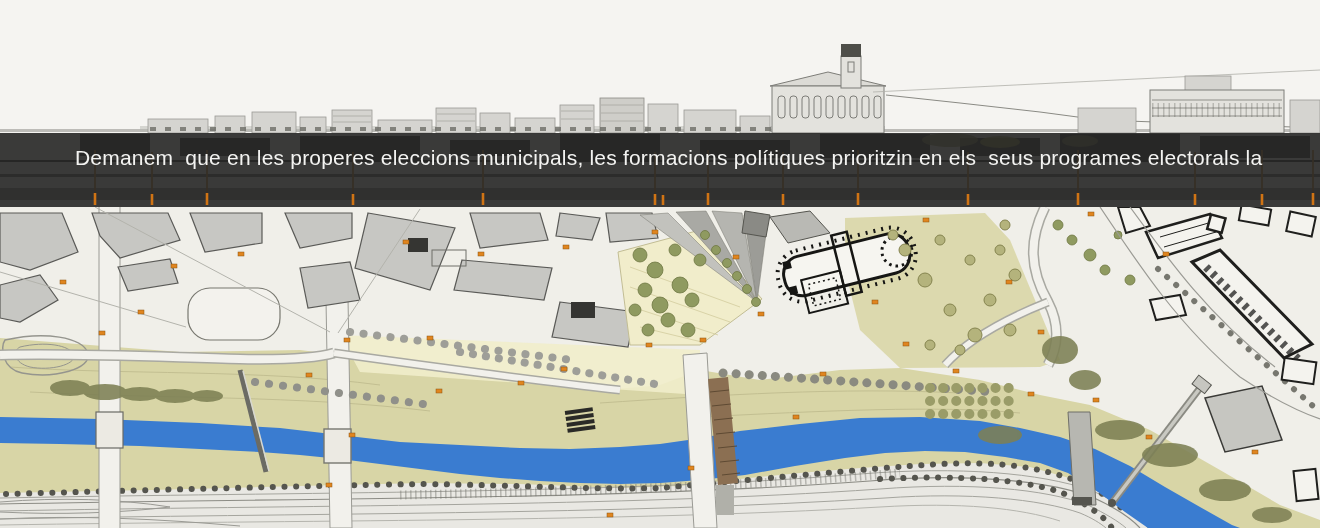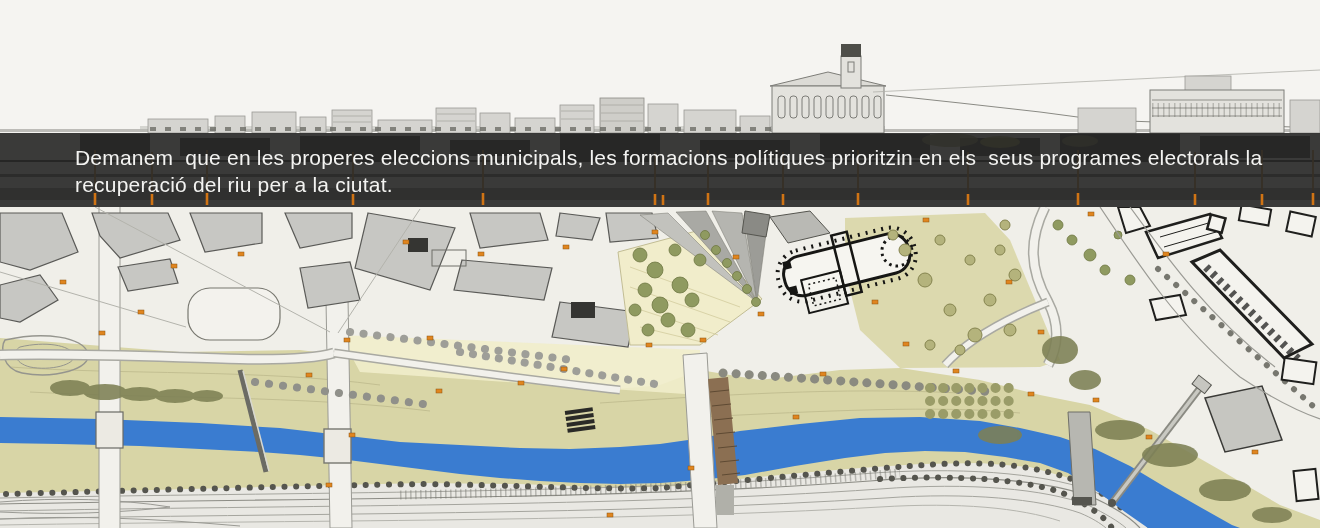--- a/index.html
+++ b/index.html
@@ -120,21 +120,20 @@
           <path d="M1078,150 V205"></path>
           <path d="M1195,152 V205"></path>
         <path d="M1262,150 V205"></path>
           <path d="M1313,150 V205"></path>
       </g>
     </g>
   </svg>
 
   <div class="banner">
     <div class="banner-line">Demanem  que en les properes eleccions municipals, les formacions polítiques prioritzin en els  seus programes electorals la</div>
-    <div class="banner-line">recuperació del riu per a la ciutat.</div>
   </div>
 
   <svg class="ticks" width="1320" height="22" viewBox="0 0 1320 22">
     <g stroke="#d07414" stroke-width="2.6">
       <path d="M95,7 V19"></path>
         <path d="M152,8 V19"></path>
         <path d="M207,7 V19"></path>
         <path d="M353,8 V19"></path>
       <path d="M483,7 V19"></path>
         <path d="M655,8 V19"></path>

